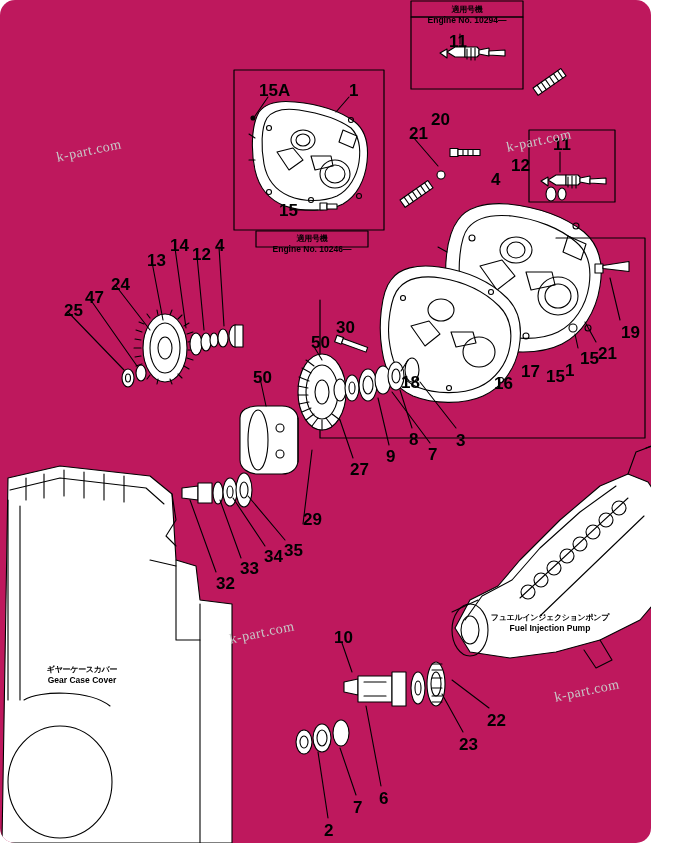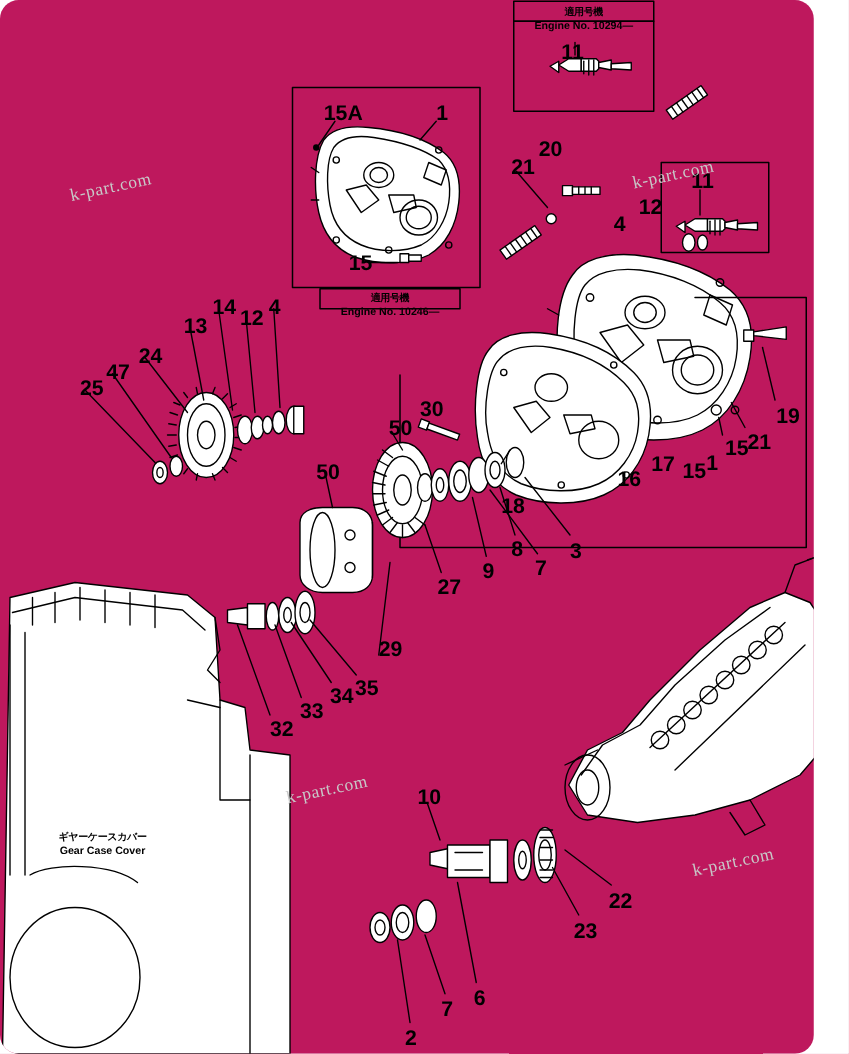--- a/index.html
+++ b/index.html
@@ -372,41 +372,45 @@
   <div class="boxlabel" style="left:258px; top:233px; width:108px;">
     <span class="jp">適用号機</span><br>
     <span>Engine  No.  10246—</span>
   </div>
 
   <div class="boxlabel" style="left:30px; top:664px; width:104px;">
     <span class="jp">ギヤーケースカバー</span><br>
     <span>Gear  Case  Cover</span>
   </div>
 
+  <div class="boxlabel" style="left:490px; top:612px; width:120px;">
+    <span class="jp">フュエルインジェクションポンプ</span><br>
+    <span>Fuel  Injection  Pump</span>
+  </div>
 
   <div class="num" style="left:259px; top:85px;">15A</div>
   <div class="num" style="left:349px; top:85px;">1</div>
   <div class="num" style="left:279px; top:205px;">15</div>
   <div class="num" style="left:449px; top:36px;">11</div>
   <div class="num" style="left:431px; top:114px;">20</div>
   <div class="num" style="left:409px; top:128px;">21</div>
   <div class="num" style="left:553px; top:139px;">11</div>
   <div class="num" style="left:511px; top:160px;">12</div>
   <div class="num" style="left:491px; top:174px;">4</div>
   <div class="num" style="left:192px; top:249px;">12</div>
   <div class="num" style="left:170px; top:240px;">14</div>
   <div class="num" style="left:147px; top:255px;">13</div>
   <div class="num" style="left:215px; top:240px;">4</div>
   <div class="num" style="left:111px; top:279px;">24</div>
   <div class="num" style="left:85px; top:292px;">47</div>
   <div class="num" style="left:64px; top:305px;">25</div>
   <div class="num" style="left:311px; top:337px;">50</div>
   <div class="num" style="left:336px; top:322px;">30</div>
   <div class="num" style="left:253px; top:372px;">50</div>
-  <div class="num" style="left:401px; top:399px;">18</div>
+  <div class="num" style="left:401px; top:377px;">18</div>
   <div class="num" style="left:494px; top:378px;">16</div>
   <div class="num" style="left:521px; top:366px;">17</div>
   <div class="num" style="left:546px; top:371px;">15</div>
   <div class="num" style="left:565px; top:365px;">1</div>
   <div class="num" style="left:580px; top:353px;">15</div>
   <div class="num" style="left:598px; top:348px;">21</div>
   <div class="num" style="left:621px; top:327px;">19</div>
   <div class="num" style="left:456px; top:435px;">3</div>
   <div class="num" style="left:409px; top:434px;">8</div>
   <div class="num" style="left:428px; top:449px;">7</div>

